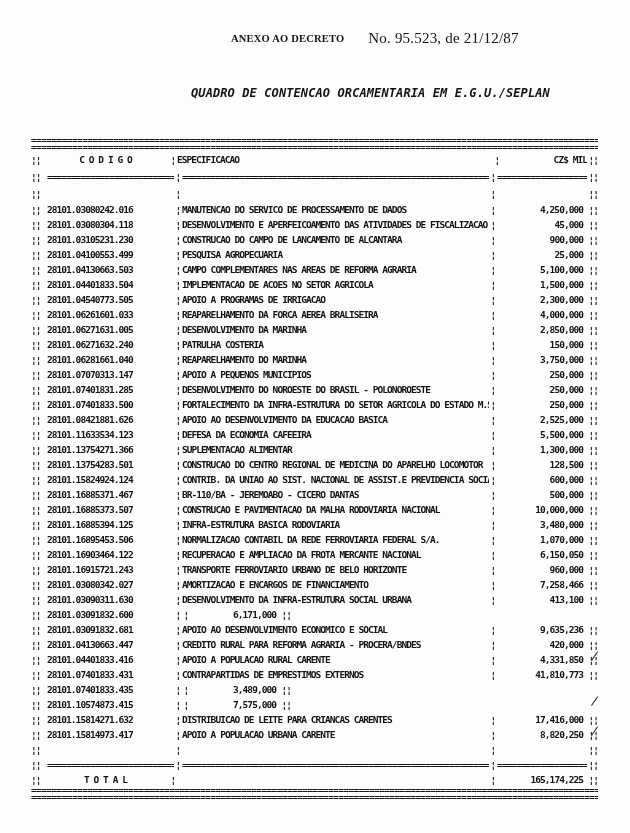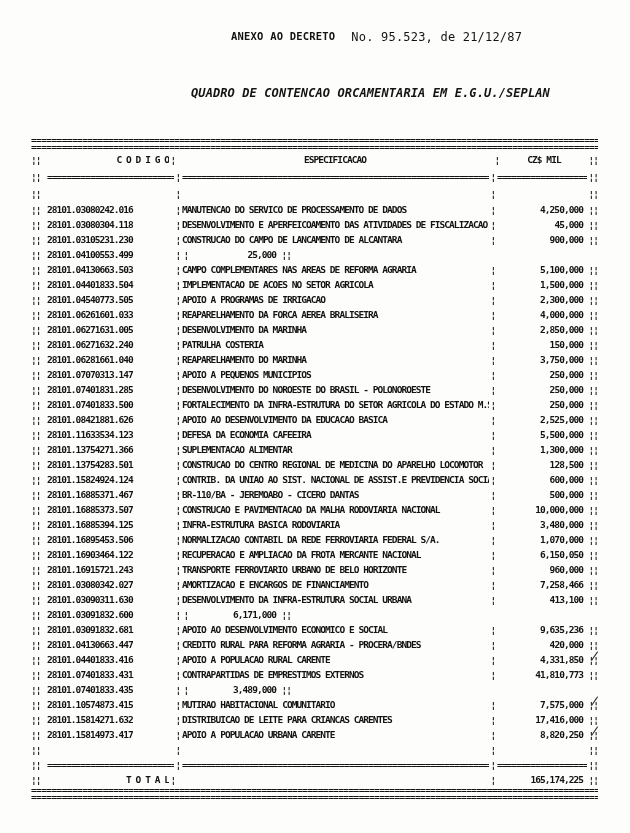--- a/index.html
+++ b/index.html
@@ -6,40 +6,40 @@
   body{
     width:630px;height:833px;
     background:#fcfcfa;
     font-family:"DejaVu Sans Mono","Liberation Mono",monospace;
     color:#131313;
     overflow:hidden;
   }
   .page{position:relative;width:630px;height:833px;background:#fdfdfb;}
 
   
-  .doc-header{position:absolute;top:30px;left:231px;display:flex;align-items:flex-start;gap:16px;white-space:nowrap;}
+  .doc-header{position:absolute;top:30px;left:231px;display:flex;align-items:center;gap:24px;white-space:nowrap;font-family:Liberation Serif, serif;}
   .annex{font-size:10.5px;font-weight:700;letter-spacing:0.2px;}
-  .decree{font-size:12px;font-weight:500;letter-spacing:0.2px;}
+  .decree{font-size:15px;font-weight:500;letter-spacing:0.2px;}
   .doc-title{position:absolute;top:86px;left:191px;font-size:12px;font-weight:700;letter-spacing:0.1px;white-space:nowrap;font-style:italic;}
 
   
   .budget-table{position:absolute;left:31px;top:137px;width:567px;}
   .trow{position:relative;display:flex;height:15px;line-height:15px;
         font-size:9.5px;font-weight:700;letter-spacing:-0.95px;
         white-space:nowrap;color:#131313;}
   .tall{height:17px;line-height:17px;}
   .edge{width:11px;flex:none;overflow:hidden;}
   .edge.r{text-align:right;}
   .c-code{width:127px;flex:none;padding-left:5px;overflow:hidden;}
   .csep{width:8px;flex:none;text-align:center;overflow:hidden;}
   .c-spec{flex:1;overflow:hidden;}
   .c-val{width:86px;flex:none;text-align:right;padding-right:4px;overflow:hidden;}
-  .header-row .c-code,.total-row .c-code{text-align:right;padding-left:0;}
-  .header-row .c-spec{text-align:center;}
-  .header-row .c-val{text-align:center;padding-right:0;}
+  .header-row .c-code,.total-row .c-code{text-align:center;padding-left:0;}
+  .header-row .c-spec{text-align:left;}
+  .header-row .c-val{text-align:right;padding-right:0;}
   .fullsep{height:7px;line-height:6px;font-size:9.5px;font-weight:700;
            letter-spacing:-0.6px;overflow:hidden;color:#131313;}
   .mark{position:absolute;right:0;top:-3px;width:auto;font-size:12px;font-weight:400;
         letter-spacing:0;transform:rotate(10deg);color:#2a2a2a;}
 </style>
 </head>
 <body style="color: rgb(19, 19, 19);">
 
 <div class="page" style="background: rgb(253, 253, 251);">
   <div class="doc-header">
@@ -101,20 +101,21 @@
         <span class="csep">¦</span>
         <span class="c-spec">CONSTRUCAO DO CAMPO DE LANCAMENTO DE ALCANTARA</span>
         <span class="csep">¦</span>
         <span class="c-val">900,000</span>
         <span class="edge r">¦¦</span>
       </div>
       <div class="trow table-row">
         <span class="edge">¦¦</span>
         <span class="c-code">28101.04100553.499</span>
         <span class="csep">¦</span>
+        <span class="c-spec">PESQUISA AGROPECUARIA</span>
         <span class="csep">¦</span>
         <span class="c-val">25,000</span>
         <span class="edge r">¦¦</span>
       </div>
       <div class="trow table-row">
         <span class="edge">¦¦</span>
         <span class="c-code">28101.04130663.503</span>
         <span class="csep">¦</span>
         <span class="c-spec">CAMPO COMPLEMENTARES NAS AREAS DE REFORMA AGRARIA</span>
         <span class="csep">¦</span>
@@ -369,21 +370,20 @@
         <span class="c-code">28101.07401833.435</span>
         <span class="csep">¦</span>
         <span class="csep">¦</span>
         <span class="c-val">3,489,000</span>
         <span class="edge r">¦¦</span>
       </div>
       <div class="trow table-row">
         <span class="edge">¦¦</span>
         <span class="c-code">28101.10574873.415</span>
         <span class="csep">¦</span>
-        <span class="c-spec">MUTIRAO HABITACIONAL COMUNITARIO</span>
         <span class="csep">¦</span>
         <span class="c-val">7,575,000</span>
         <span class="edge r">¦¦</span>
         <span class="mark">∕</span>
       </div>
       <div class="trow table-row">
         <span class="edge">¦¦</span>
         <span class="c-code">28101.15814271.632</span>
         <span class="csep">¦</span>
         <span class="c-spec">DISTRIBUICAO DE LEITE PARA CRIANCAS CARENTES</span>

